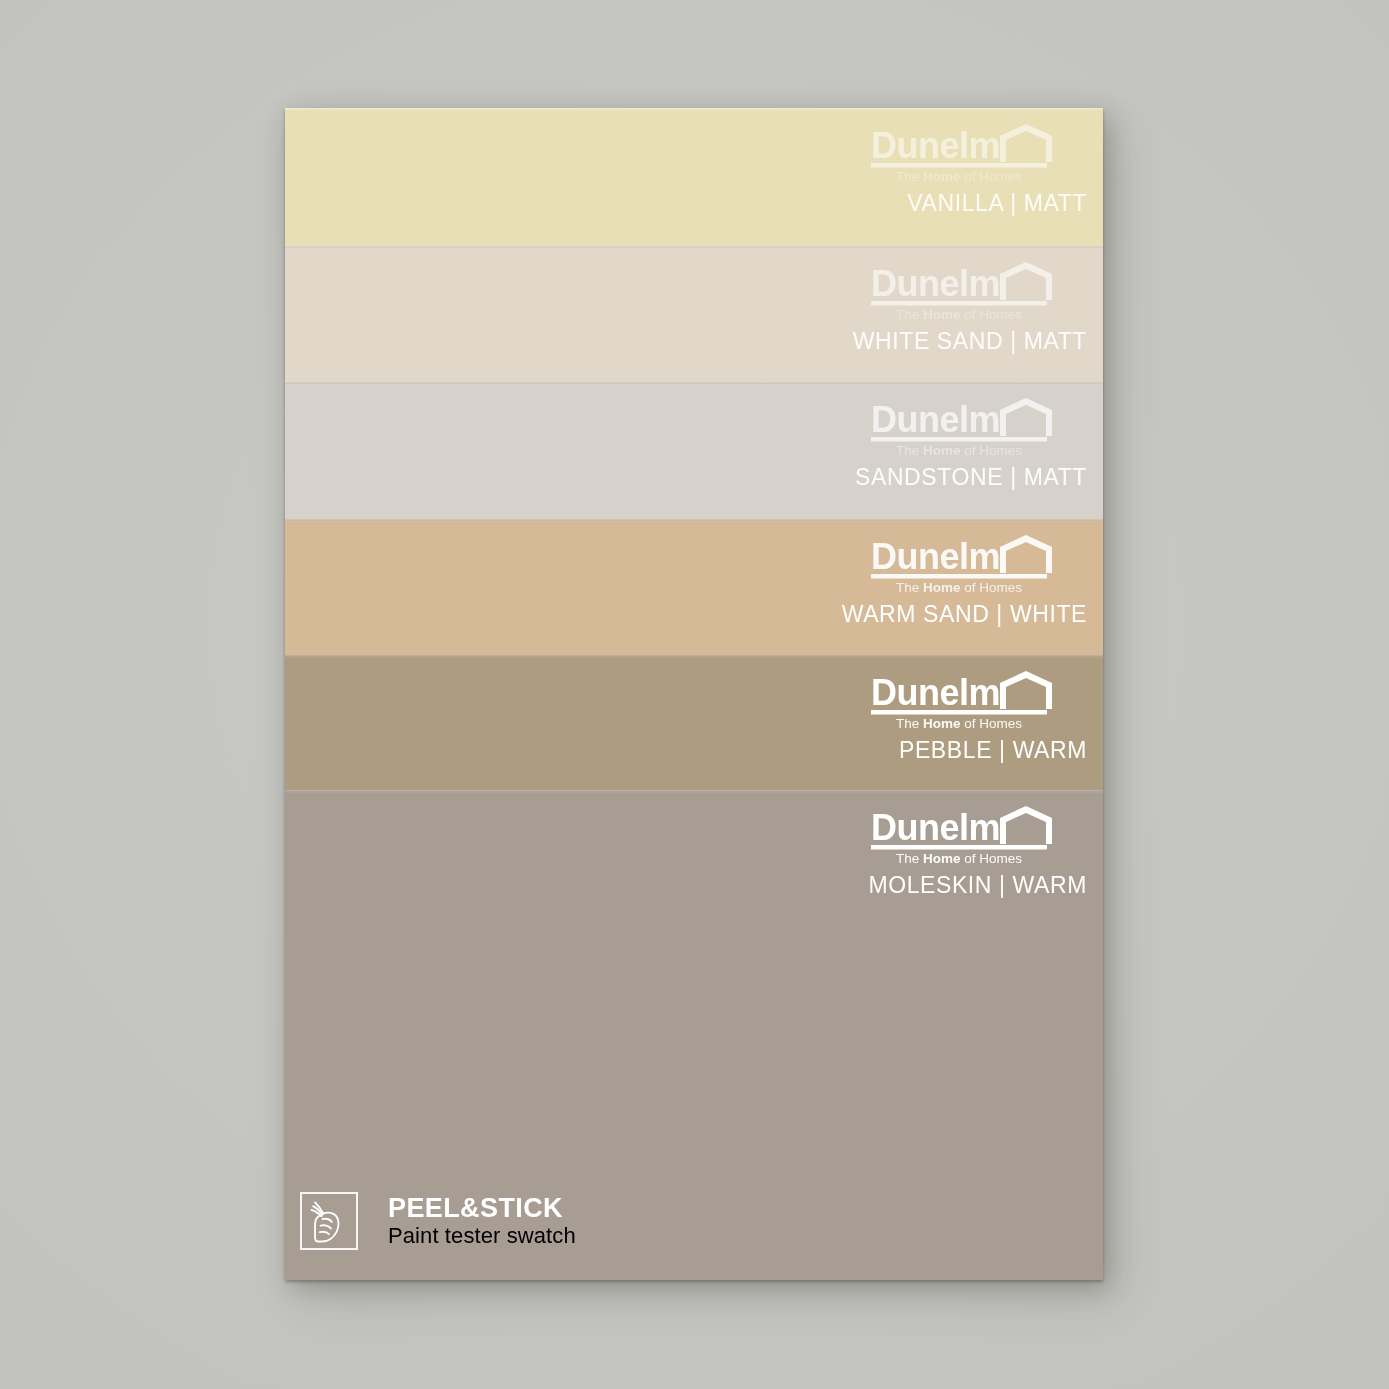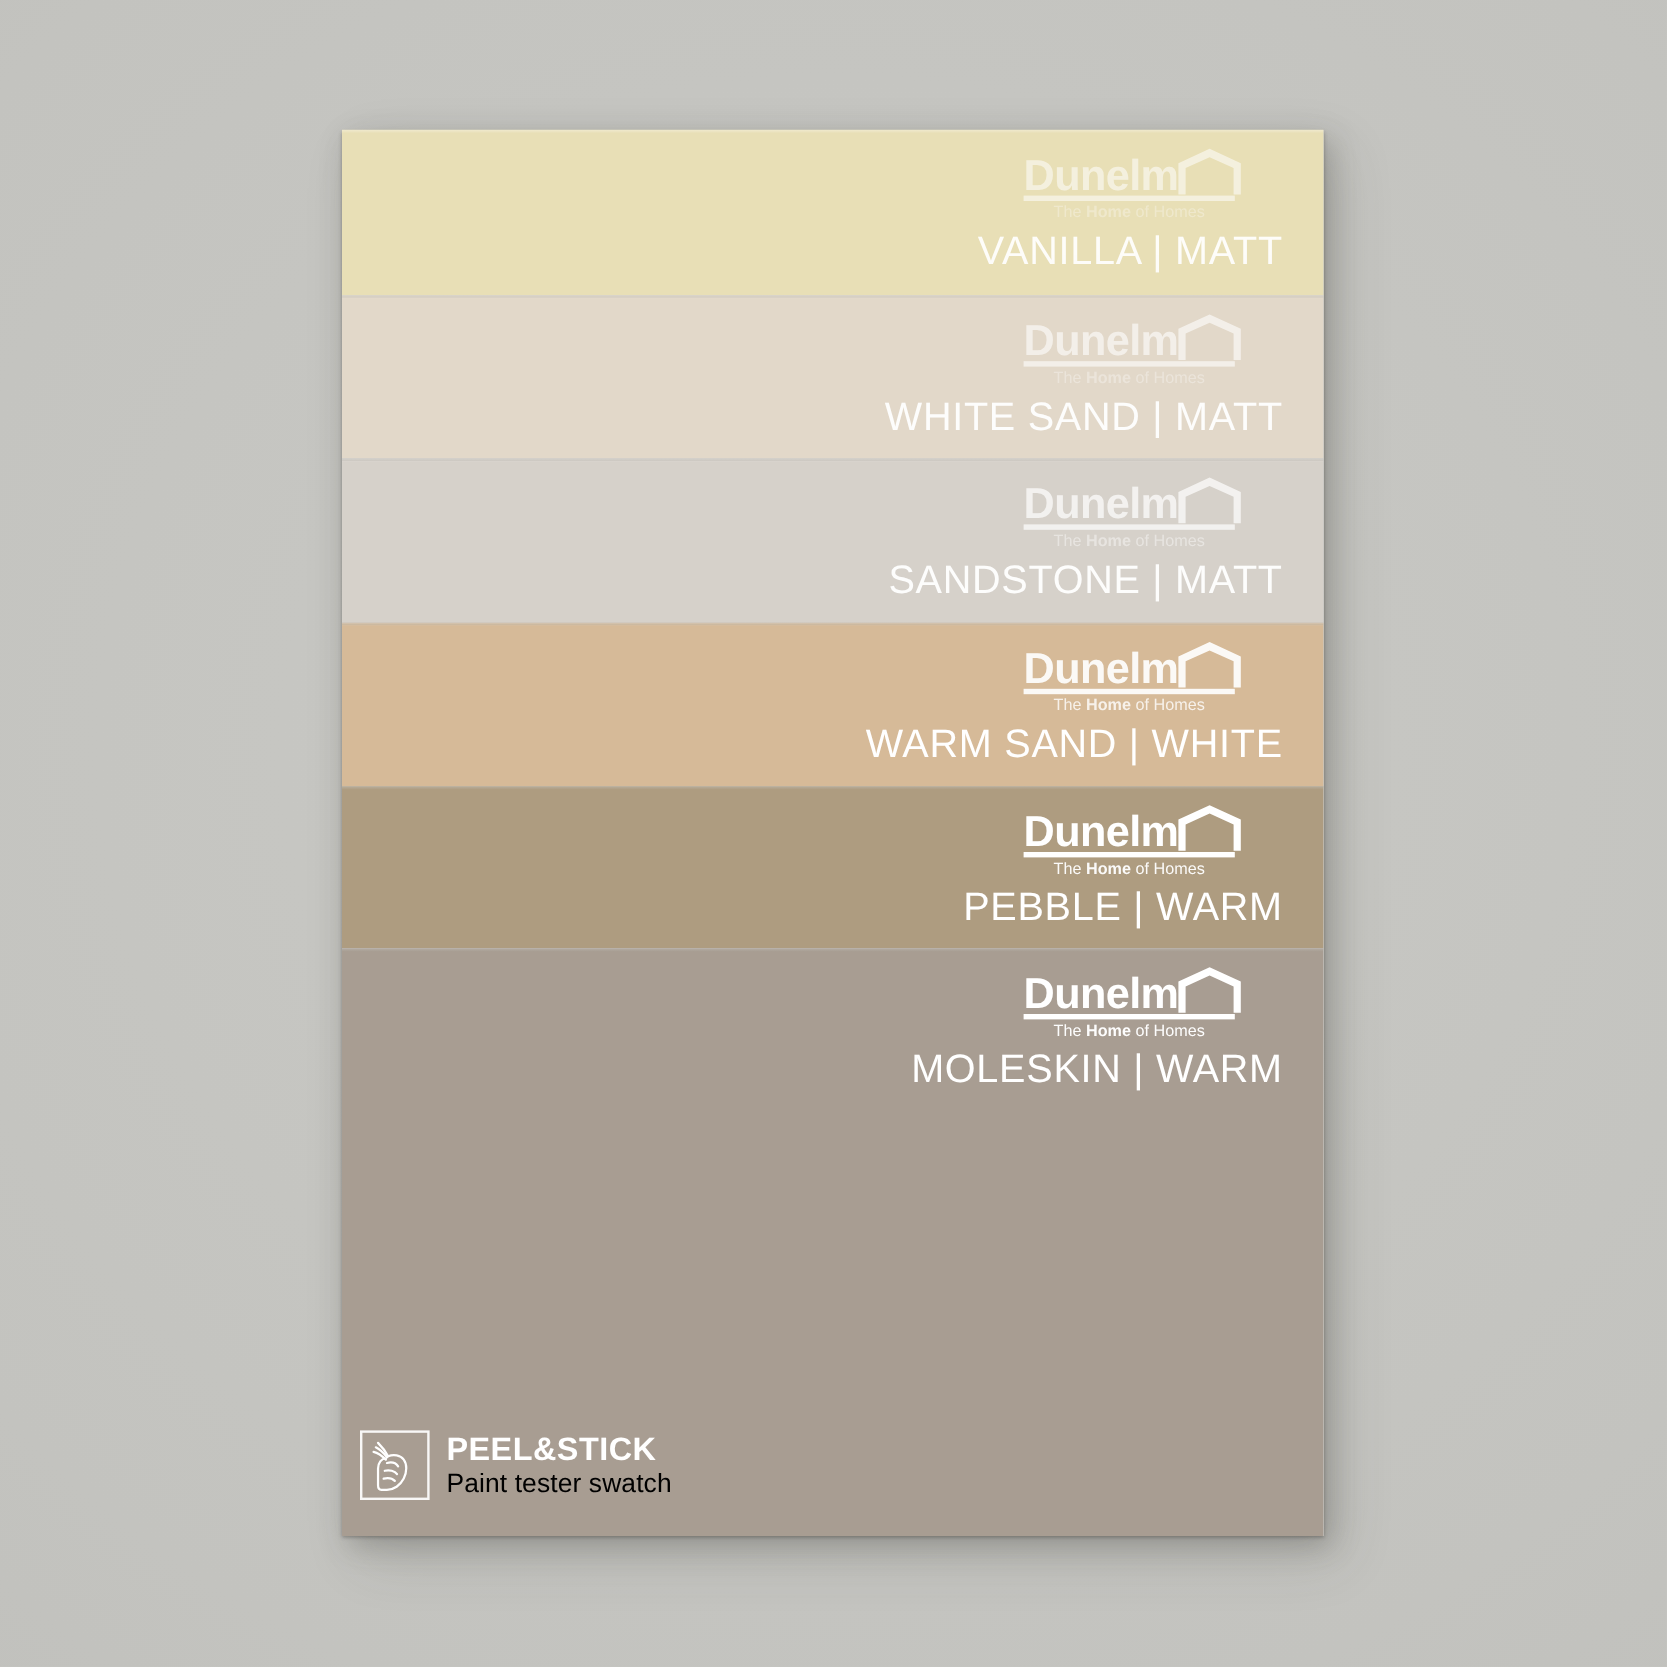--- a/index.html
+++ b/index.html
@@ -60,41 +60,41 @@
     left: 0;
     right: 0;
     top: 0;
     height: 2px;
     background: rgba(90,84,74,0.16);
     pointer-events: none;
   }
 
   .band-inner {
     position: absolute;
-    right: 30px;
+    right: 12px;
     top: 14px;
     width: 360px;
     display: flex;
     flex-direction: column;
     align-items: flex-end;
   }
 
   
   .logo {
     position: relative;
     width: 208px;
     height: 62px;
     margin-right: 20px;
   }
   .logo svg { display: block; width: 208px; height: 62px; }
 
   .color-label {
     margin-top: 6px;
     margin-right: 4px;
-    font-size: 33px;
+    font-size: 23px;
     letter-spacing: 0.6px;
     color: #ffffff;
     white-space: nowrap;
     font-weight: 400;
   }
 
   
   #peel-stick {
     position: absolute;
     left: 15px;
@@ -105,21 +105,21 @@
   }
   #peel-stick .hand-box {
     width: 58px;
     height: 58px;
     border: 2.5px solid rgba(255,255,255,0.92);
     box-sizing: border-box;
     position: relative;
     flex: none;
   }
   #peel-stick .hand-box svg { display:block; width: 100%; height: 100%; }
-  .ps-text { display: flex; flex-direction: column; line-height: 1.0; }
+  .ps-text { display: flex; flex-direction: column; line-height: 1.0; margin-left: 16px; }
   .ps-title {
     font-size: 27px;
     font-weight: bold;
     color: #ffffff;
     letter-spacing: 0.4px;
   }
   .ps-sub {
     font-size: 22px;
     color: #000000;
     letter-spacing: 0.1px;

